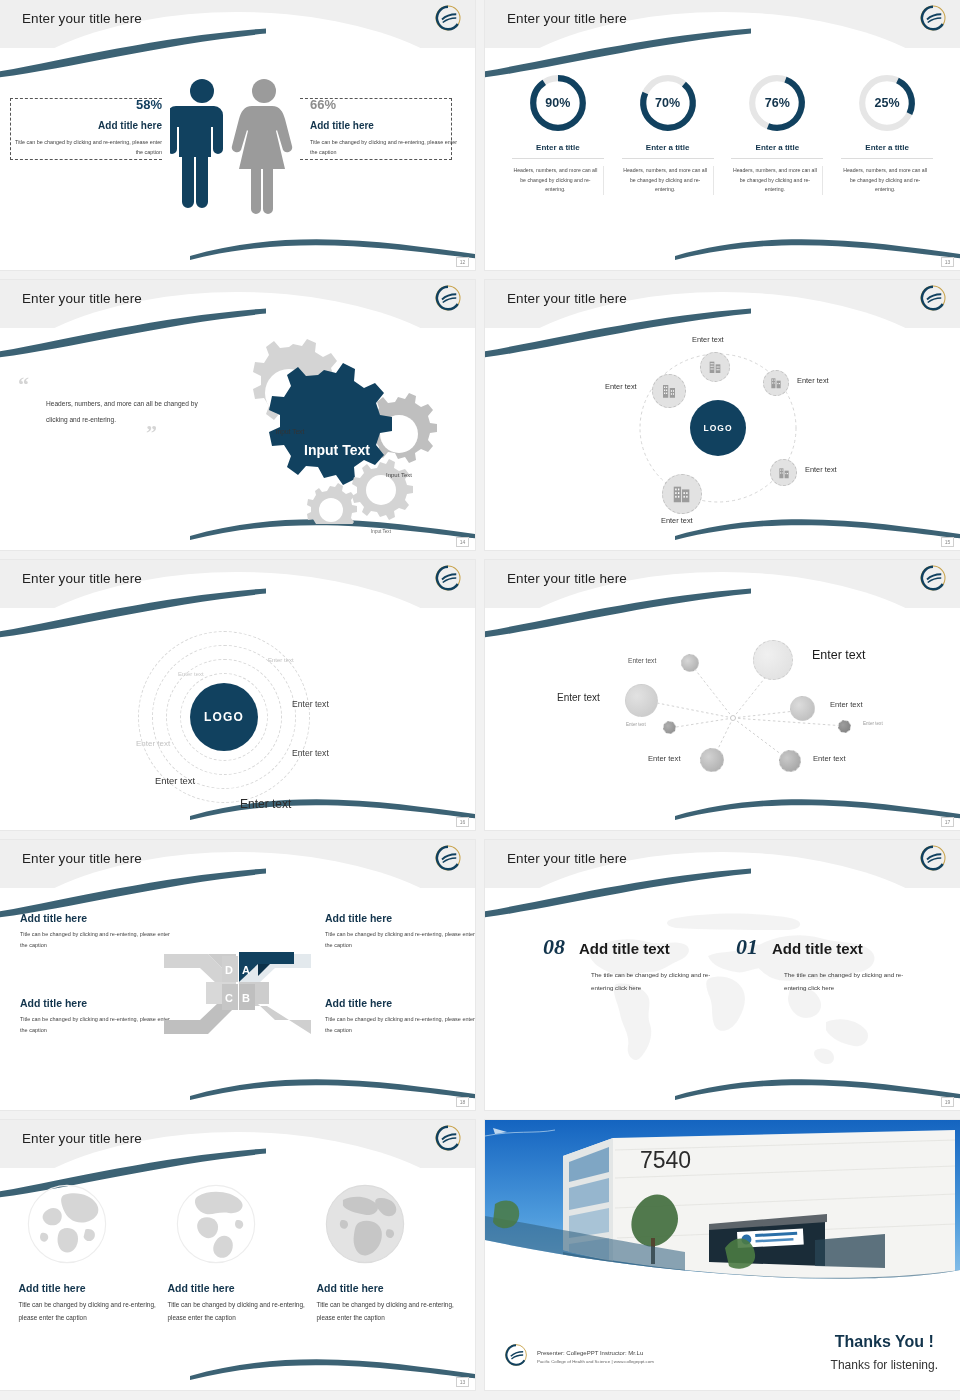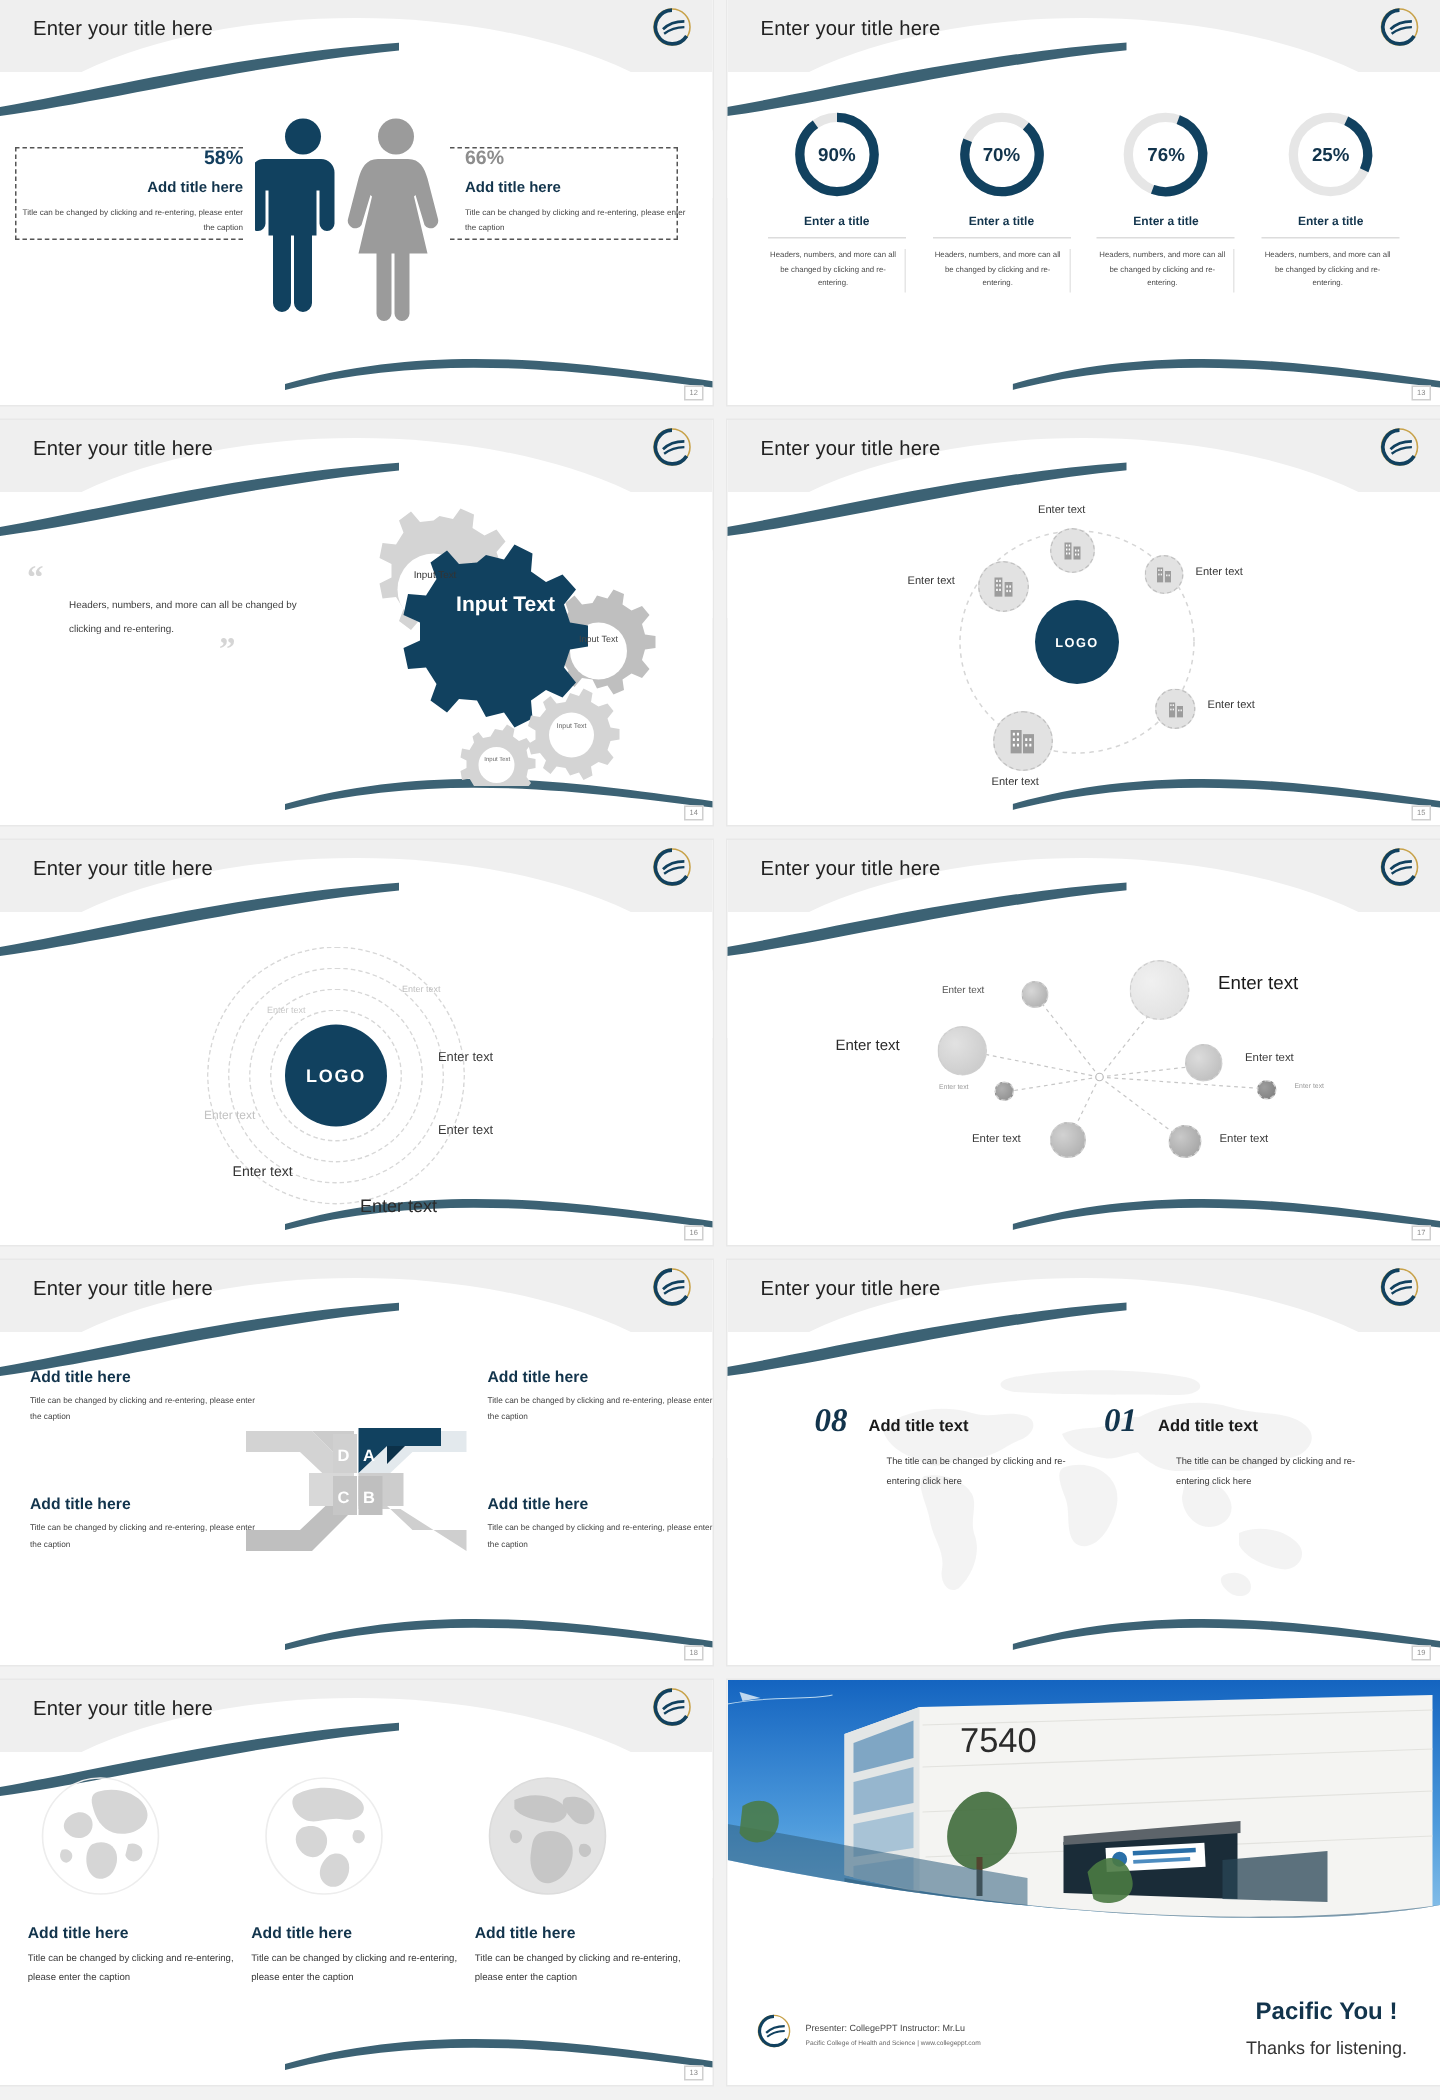--- a/index.html
+++ b/index.html
@@ -85,21 +85,21 @@
   .s2-item:last-child .s2-desc { border-right:none; }
 
   
   .s3-quote { position:absolute; left:18px; top:46px; width:190px; }
   .s3-qmark { font-size:22px; color:#d5d5d5; font-weight:bold;
      font-family:"Liberation Serif", serif; line-height:10px; }
   .s3-qtext { font-size:6.6px; line-height:16px; color:#3b3b3b; margin-left:28px; margin-top:6px; }
   .s3-qclose { text-align:left; margin-left:128px; }
   .s3-gears { position:absolute; left:218px; top:0px; width:230px; height:190px; }
   .gear-label { position:absolute; text-align:center; color:#3b3b3b;
-     font-weight:normal; line-height:1.05; }
+     font-weight:normal; line-height:1.05;margin-top:48px; }
 
   
   .s4 { position:absolute; inset:0; }
   .s4-lbl { position:absolute; font-size:7.4px; color:#333; white-space:nowrap; }
   .s4-hub { position:absolute; left:205px; top:66px; width:56px; height:56px;
      border-radius:50%; background:#11415f; color:#fff; font-size:8.5px;
      font-weight:bold; letter-spacing:1px; display:flex; align-items:center;
      justify-content:center; }
   .s4-node { position:absolute; border-radius:50%; background:#e2e2e2;
      border:1px dashed #c2c2c2; display:flex; align-items:center; justify-content:center; }
@@ -122,21 +122,21 @@
   .s7-h { font-size:10.5px; font-weight:bold; color:#12344c; }
   .s7-p { font-size:5.5px; line-height:11px; color:#444; margin-top:5px; }
   .s7-shape { position:absolute; left:160px; top:18px; width:155px; height:130px; }
 
   
   .s8-map { position:absolute; left:0; top:0; width:100%; height:200px;
      opacity:.5; display:flex; align-items:center; justify-content:center; }
   .s8-block { position:absolute; top:40px; }
   .s8-num { font-size:22px; font-weight:bold; font-style:italic; color:#12344c;
      font-family:"Liberation Serif", serif; }
-  .s8-h { font-size:11px; font-weight:bold; color:#1a1a1a; }
+  .s8-h { font-size:15px; font-weight:bold; color:#1a1a1a; }
   .s8-p { font-size:6.2px; line-height:13px; color:#3a3a3a; margin-top:8px; }
 
   
   .s9-row { position:absolute; left:0; top:4px; width:100%;
      display:flex; justify-content:space-around; padding:0 14px; }
   .s9-item { width:140px; }
   .s9-globe { width:92px; height:92px; margin-left:2px; }
   .s9-h { font-size:10.5px; font-weight:bold; color:#12344c; margin-top:8px; }
   .s9-p { font-size:6.4px; line-height:13px; color:#3a3a3a; margin-top:4px; }
 
@@ -838,19 +838,19 @@
             <path d="M13 26 C18 22 25 20 31 20" fill="none" stroke="#11415f" stroke-width="2"></path>
           </svg>
         </span>
         <div>
           <div class="s10-ftxt1">Presenter: CollegePPT   Instructor: Mr.Lu</div>
           <div class="s10-ftxt2">Pacific College of Health and Science |  www.collegeppt.com</div>
         </div>
       </div>
 
       <div class="s10-thanks">
-        <div class="s10-t1">Pacific You !</div>
+        <div class="s10-t1">Thanks You !</div>
         <div class="s10-t2">Thanks for listening.</div>
       </div>
     </div>
   </div>
 
 </div>
 
 </body></html>

